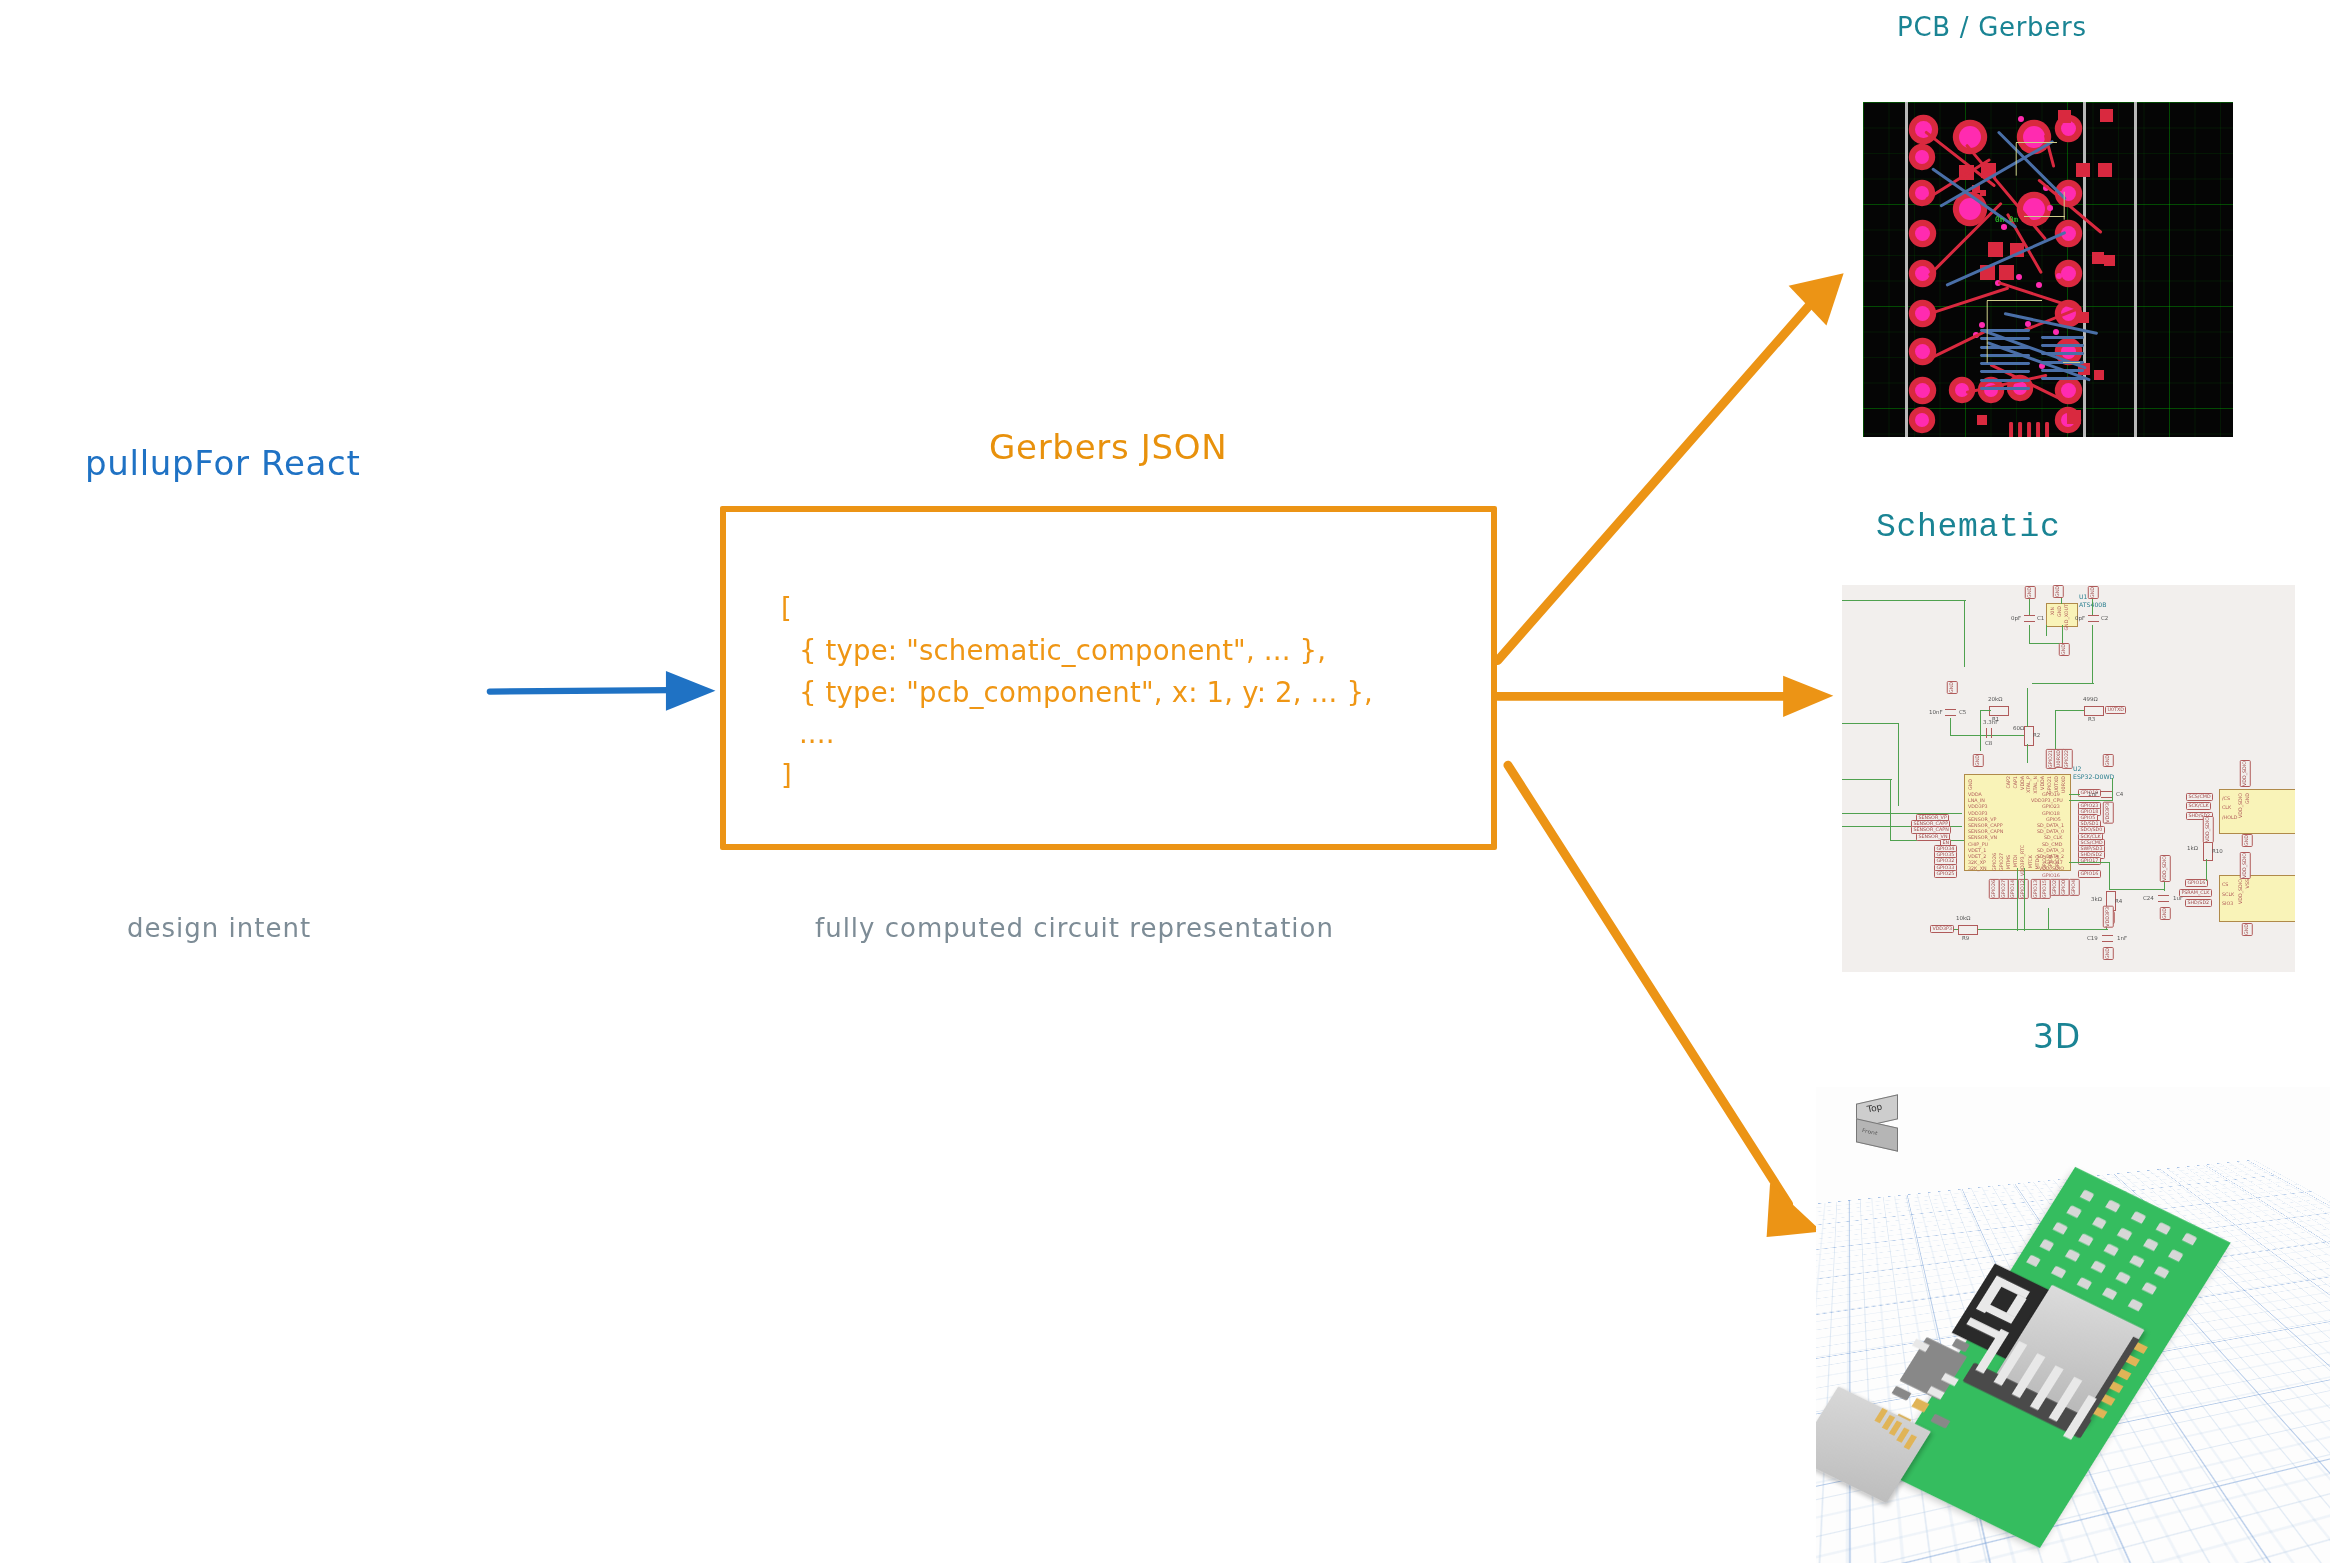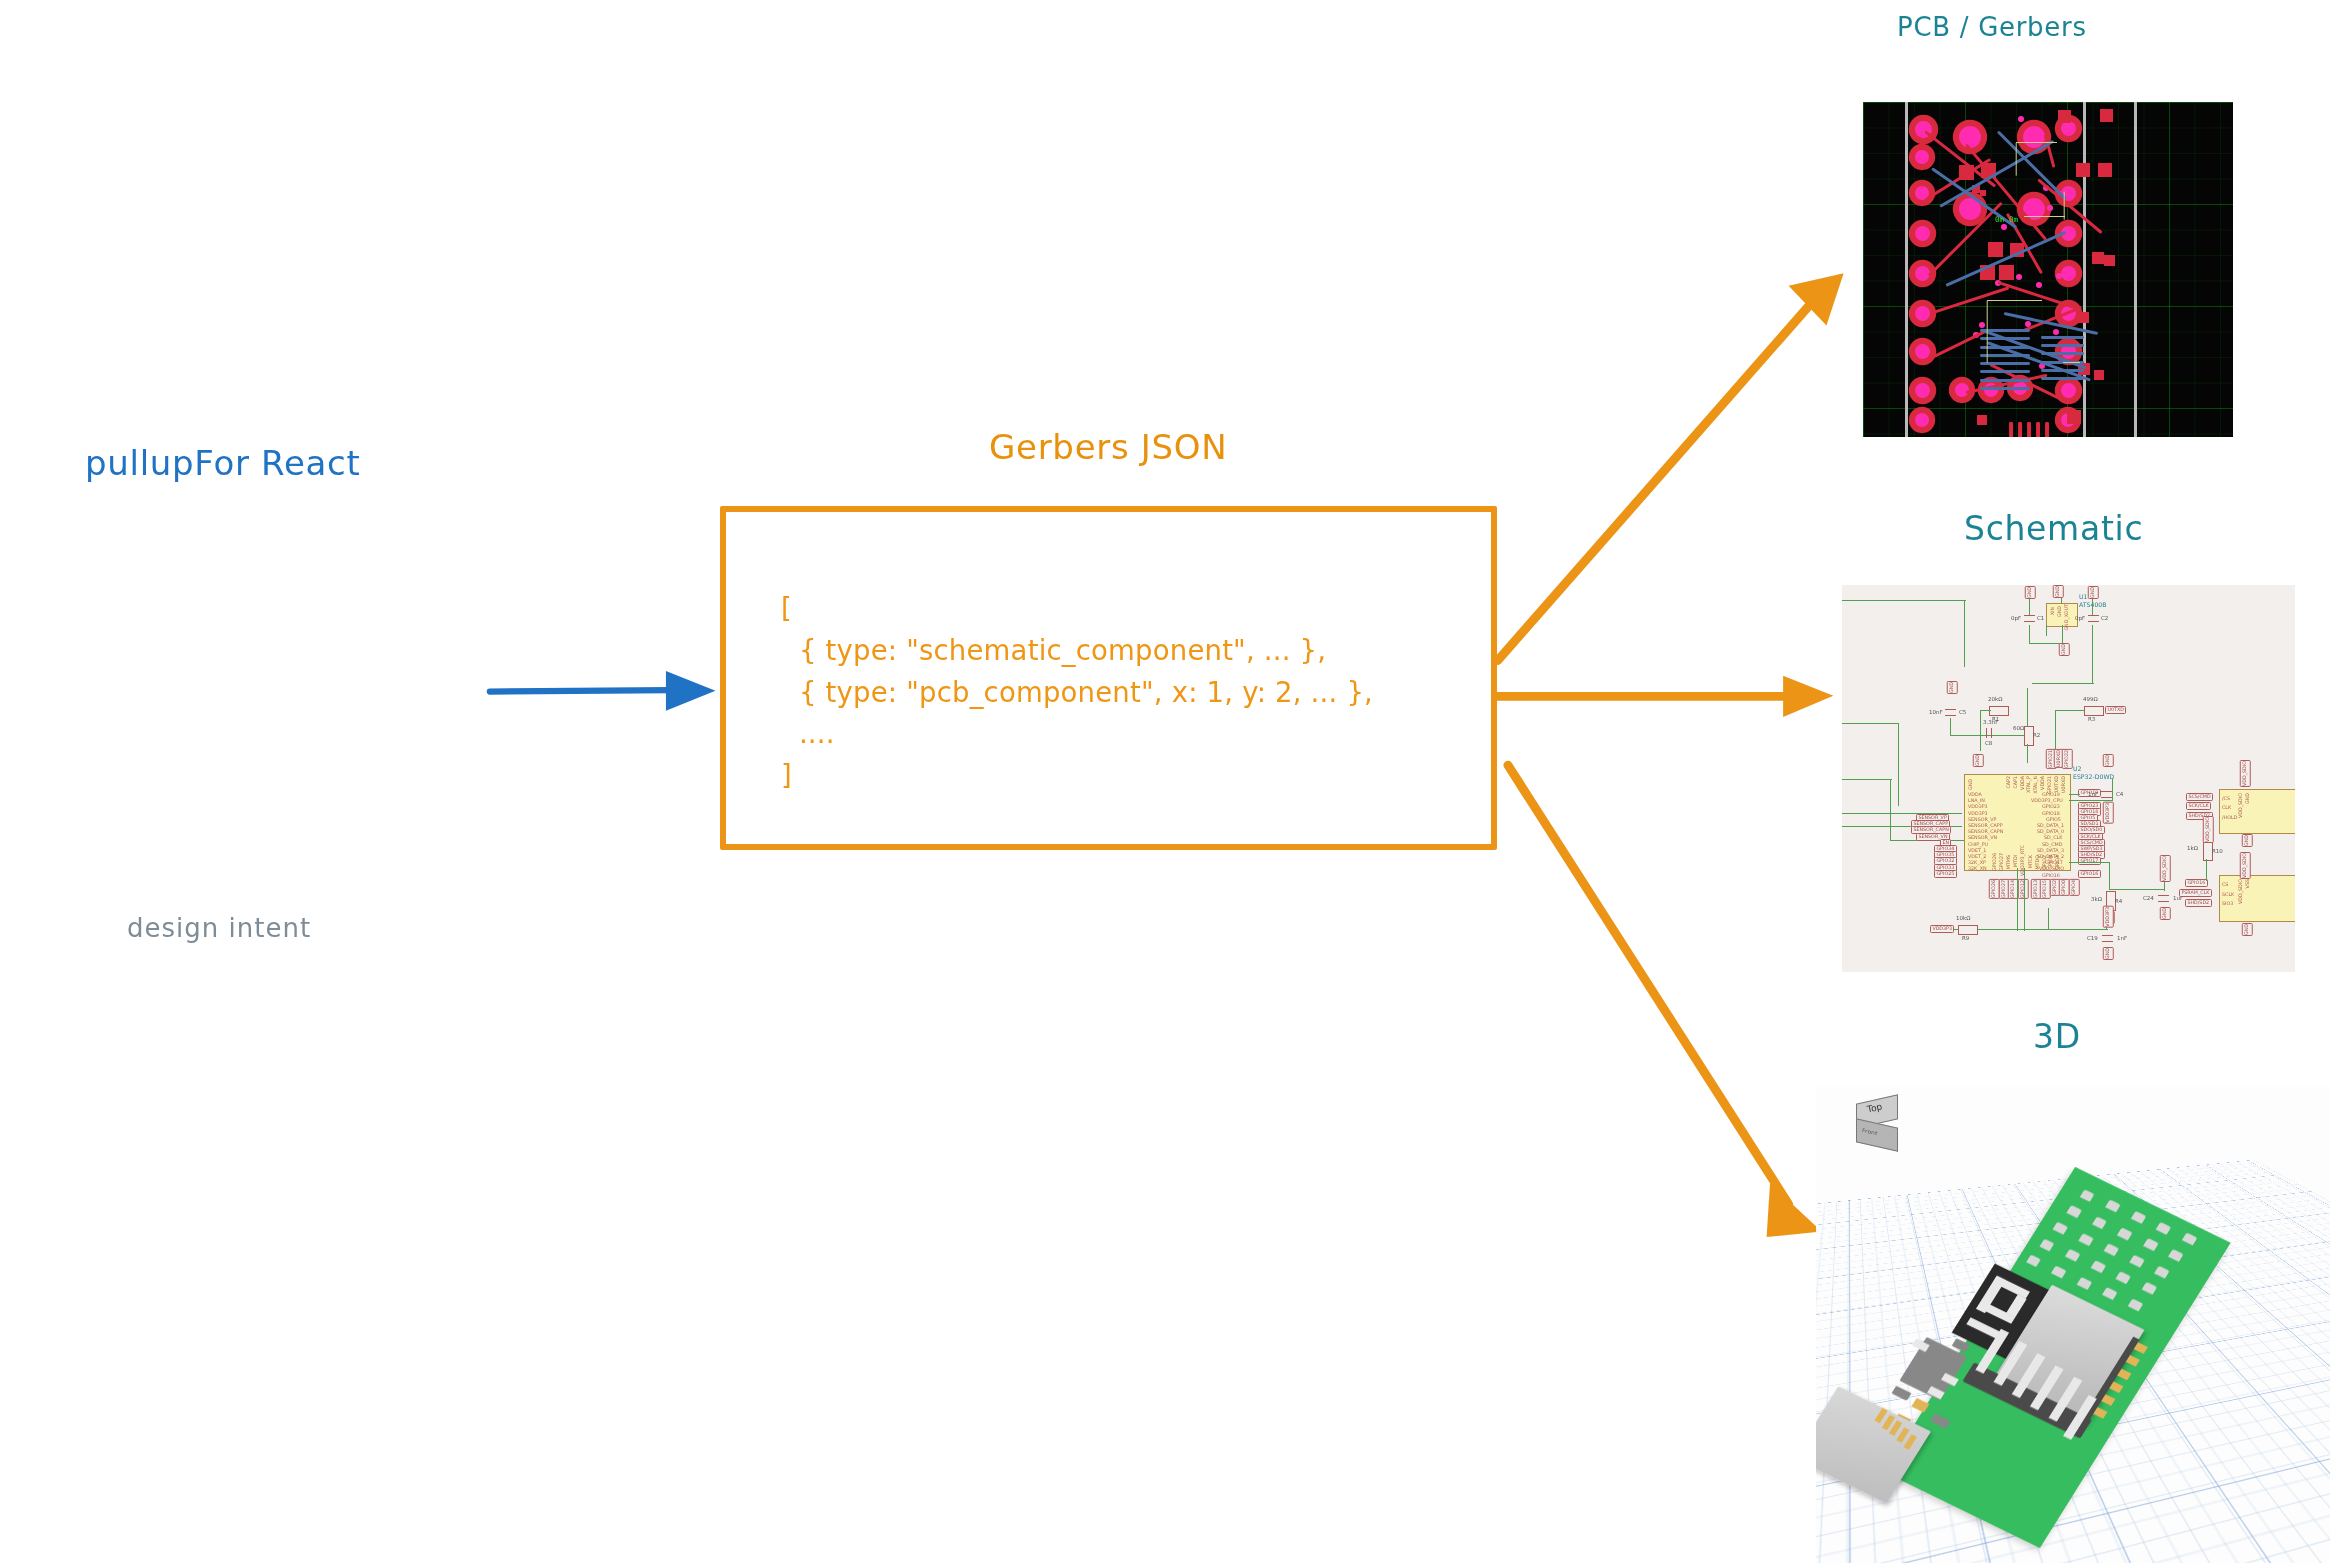--- a/index.html
+++ b/index.html
@@ -117,20 +117,21 @@
   <div class="heading h-orange" style="left:989px;top:427px;font-size:34px;">Gerbers JSON</div>
 
   <div class="box box-orange" style="left:720px;top:506px;width:777px;height:344px;">
     <div class="json" style="left:55px;top:76px;">[
   { type: "schematic_component", ... },
   { type: "pcb_component", x: 1, y: 2, ... },
   ....
 ]</div>
   </div>
 
+  <div class="caption" style="left:815px;top:913px;">fully computed circuit representation</div>
 
   <svg class="arrows" viewBox="0 0 3387 2273">
 
     <g>
       <line x1="712" y1="1005" x2="975" y2="1003" stroke="#1f72c4" stroke-width="9" stroke-linecap="round"></line>
       <polygon points="968,975 1040,1004 968,1033" fill="#1f72c4"></polygon>
     </g>
 
     <g>
       <line x1="2177" y1="960" x2="2629" y2="445" stroke="#ec9415" stroke-width="13" stroke-linecap="round"></line>
@@ -266,21 +267,21 @@
     <div class="trky" style="left:161px;top:114px;width:41px;height:1.4px;"></div>
     <div class="trky" style="left:201px;top:89px;width:27.5px;height:1.4px;transform:rotate(90deg);"></div>
     <div class="trky" style="left:124px;top:198px;width:55px;height:1.4px;"></div>
     <div class="trky" style="left:124px;top:198px;width:62px;height:1.4px;transform:rotate(90deg);"></div>
     <div class="trky" style="left:200px;top:260px;width:16.5px;height:1.4px;"></div>
 
     <div class="pcbtxt" style="left:132px;top:113px;">0m</div>
     <div class="pcbtxt" style="left:146px;top:113px;">0m</div>
   </div>
 
-  <div class="heading h-teal" style="left:1964px;top:509px;font-size:33px;">Schematic</div>
+  <div class="heading h-teal" style="left:1876px;top:509px;font-size:33px;font-family:Liberation Mono, monospace;">Schematic</div>
 
   <div class="thumb sch" style="left:1842px;top:585px;width:453px;height:387px;">
 
     <div class="wire" style="left:0px;top:15px;width:124px;height:1.1px;"></div>
     <div class="wire" style="left:122px;top:15px;width:1.1px;height:67px;"></div>
     <div class="wire" style="left:0px;top:138px;width:56px;height:1.1px;"></div>
     <div class="wire" style="left:56px;top:138px;width:1.1px;height:83px;"></div>
     <div class="wire" style="left:0px;top:194px;width:50px;height:1.1px;"></div>
     <div class="wire" style="left:48px;top:194px;width:1.1px;height:62px;"></div>
     <div class="wire" style="left:48px;top:255px;width:76px;height:1.1px;"></div>

